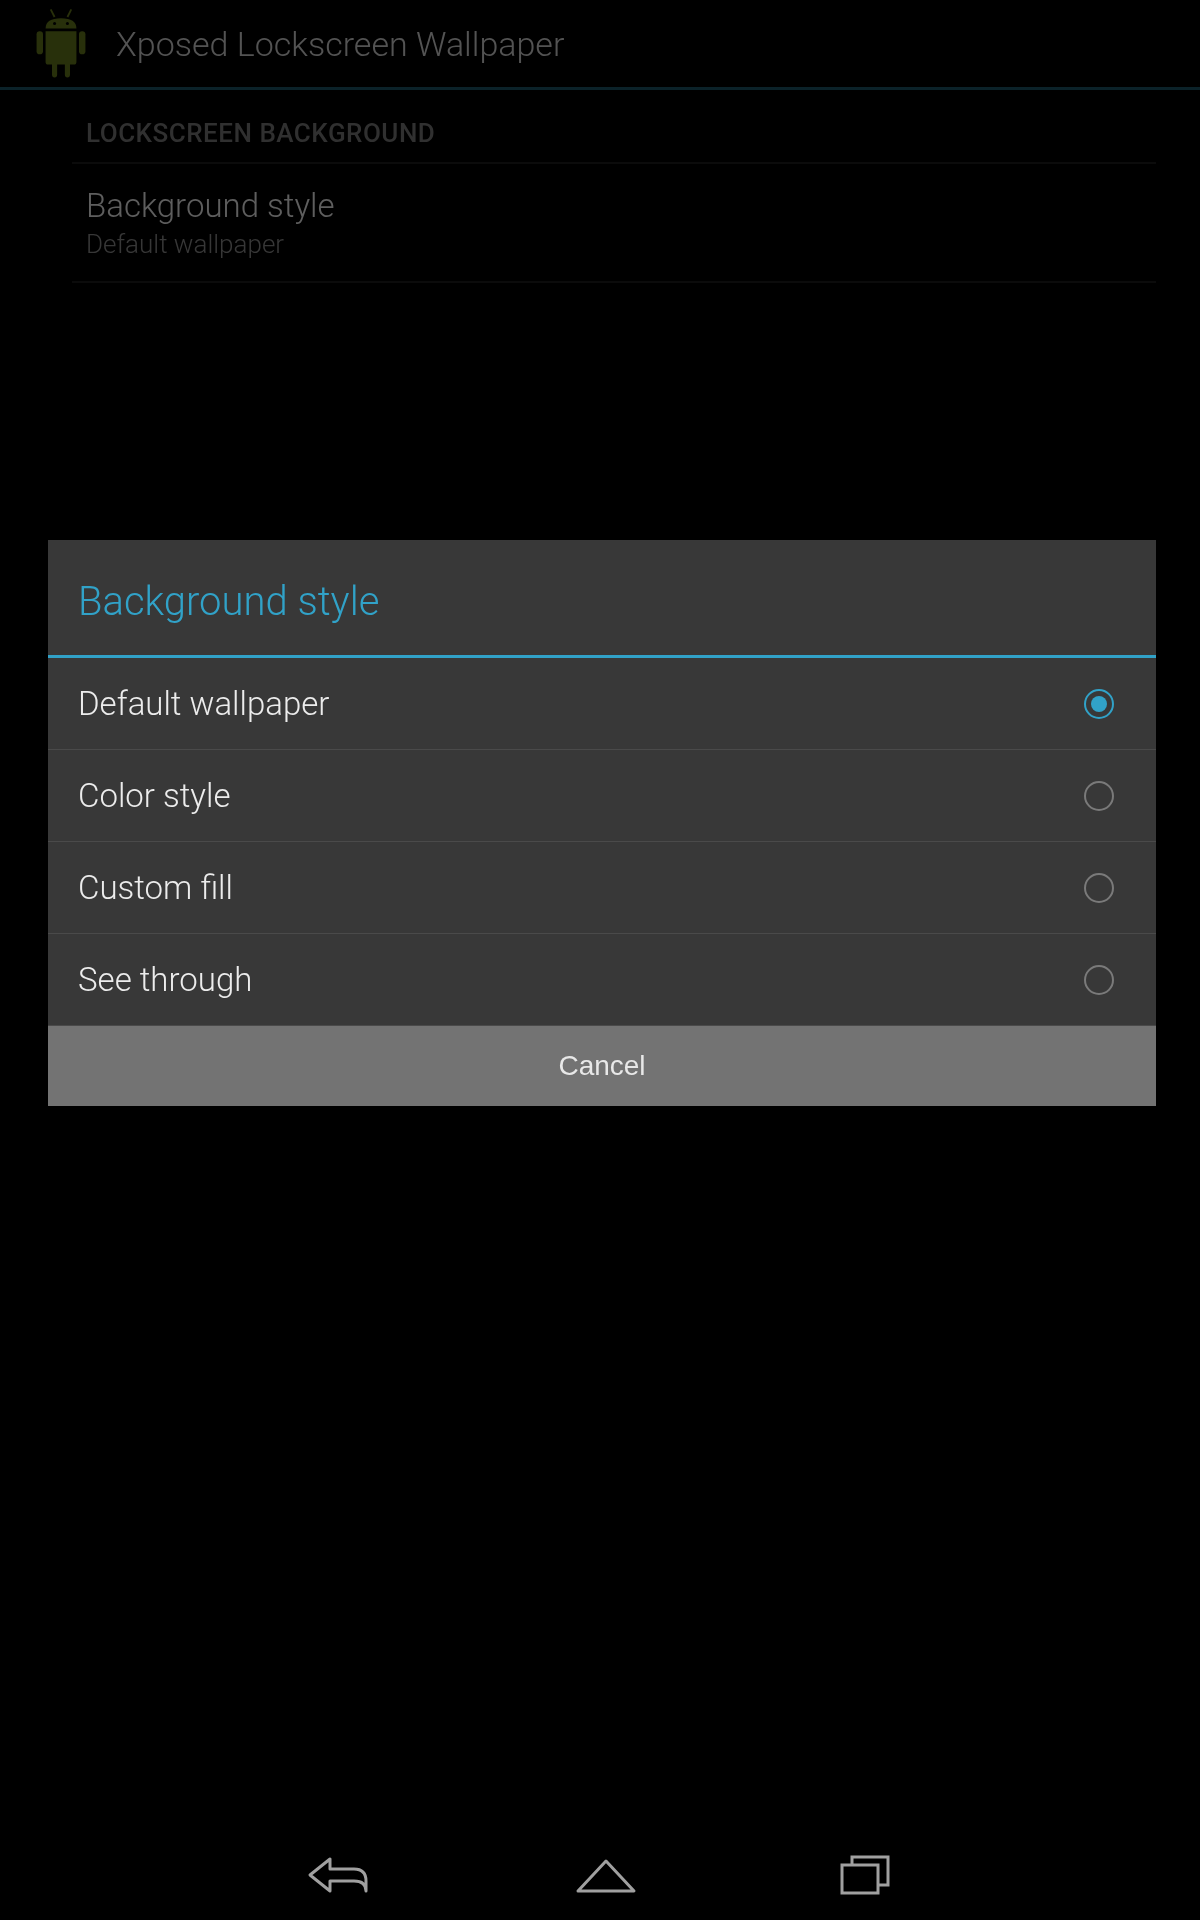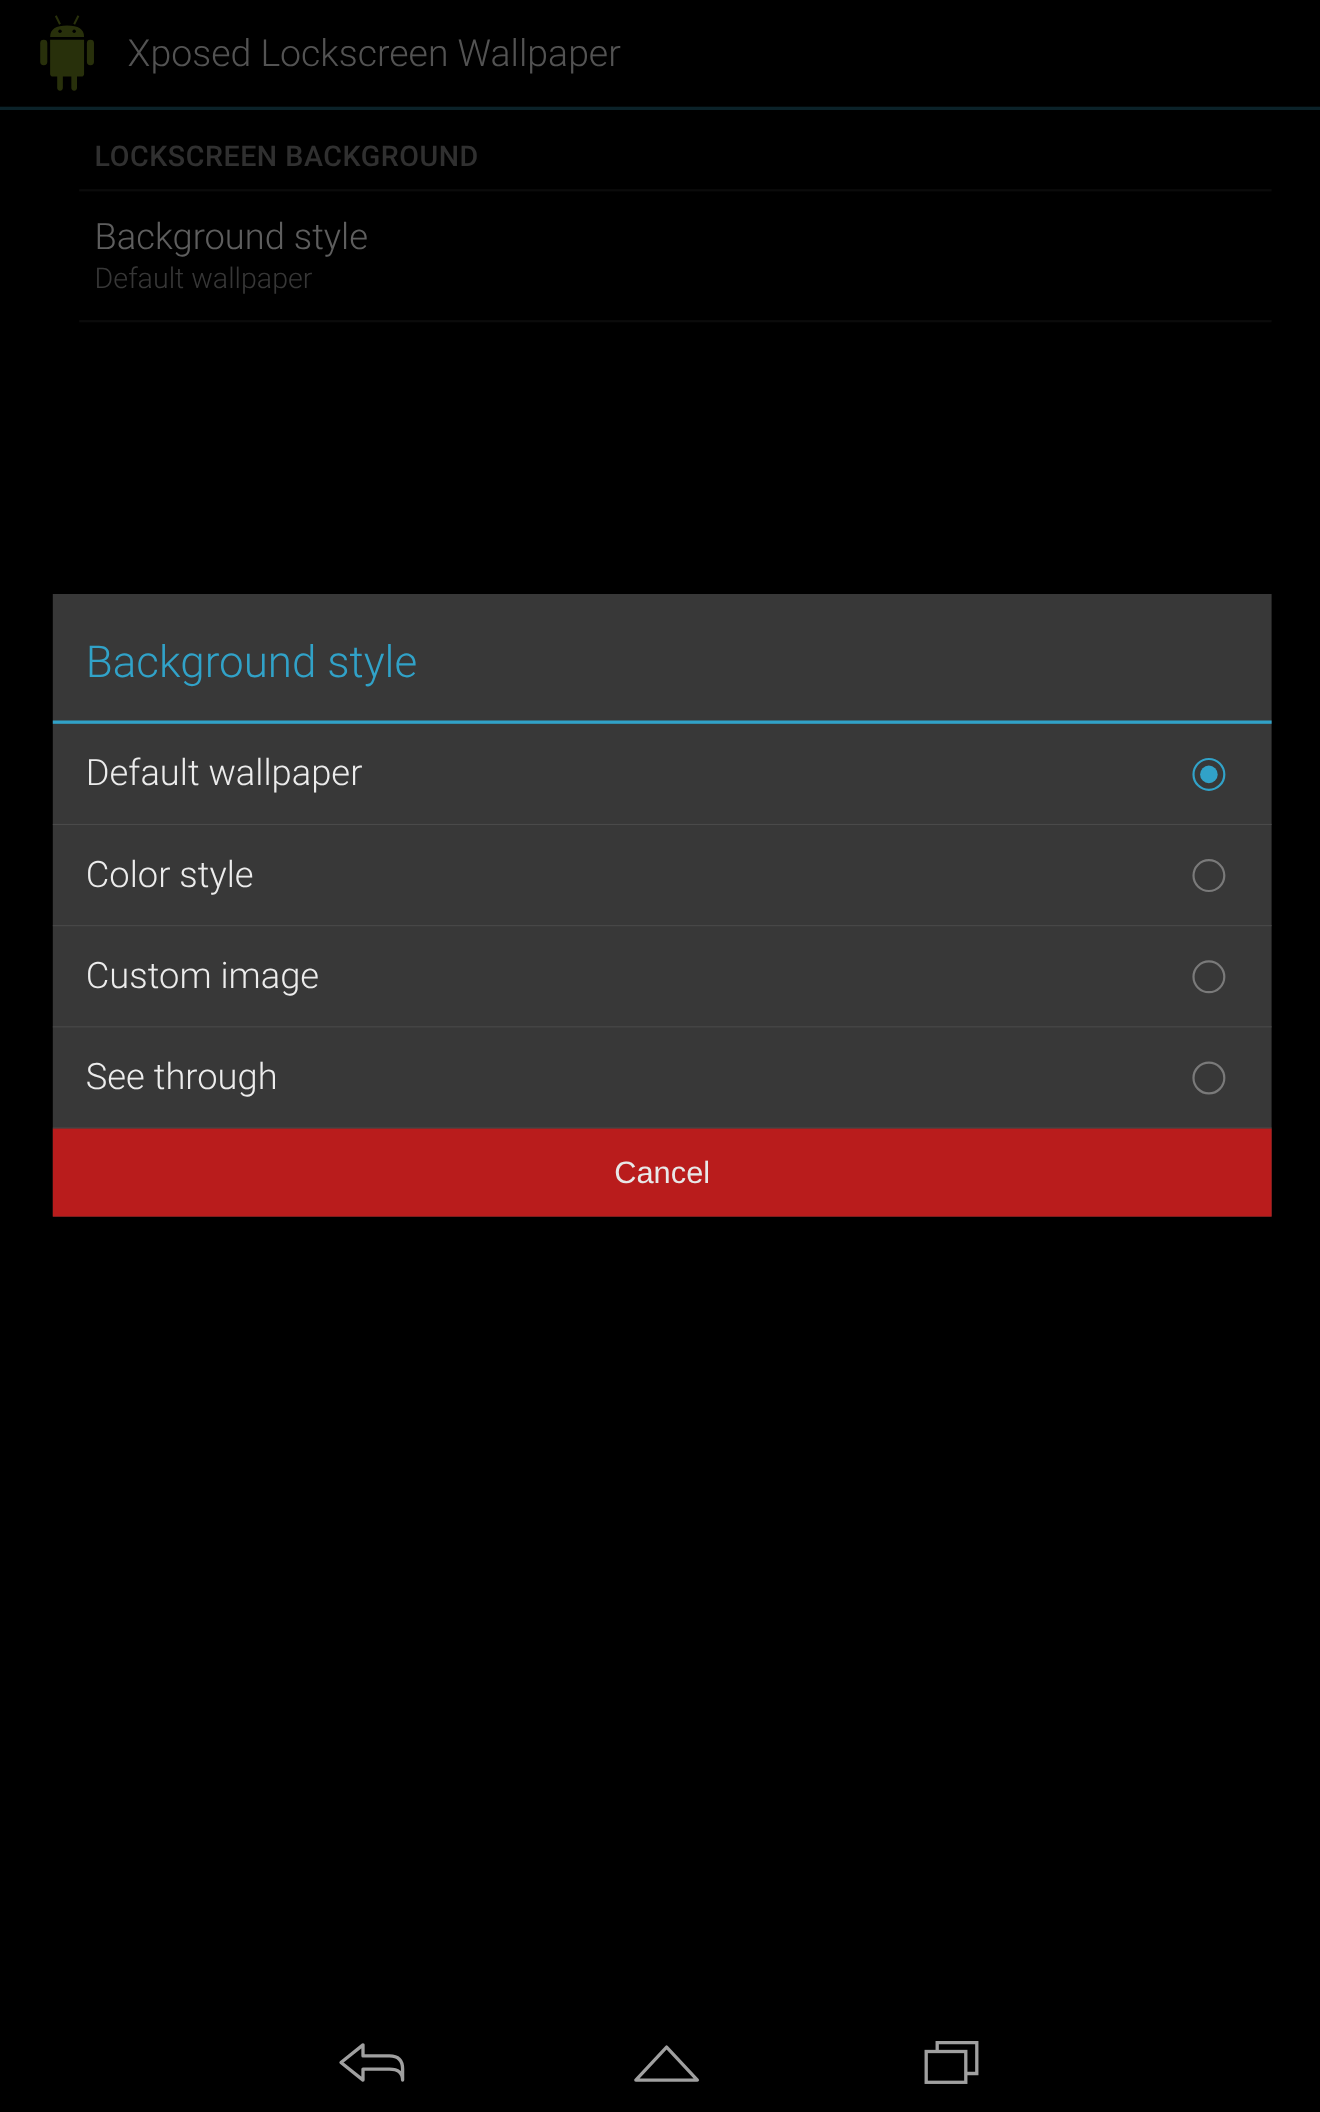--- a/index.html
+++ b/index.html
@@ -19,21 +19,21 @@
       position: absolute;
       top: 0;
       left: 0;
       right: 0;
       bottom: 0;
       background: rgba(0,0,0,0.55);
       z-index: 5;
       pointer-events: none;
     }
     .app-header {
-      height: 100px;
+      height: 90px;
       display: flex;
       align-items: center;
       padding-left: 30px;
       border-bottom: 3px solid #1a4d5c;
     }
     .android-icon {
       width: 62px;
       height: 72px;
       margin-right: 24px;
     }
@@ -119,21 +119,21 @@
       border-radius: 50%;
       display: none;
     }
     .radio-outer.selected .radio-inner {
       display: block;
     }
     .dialog-button-bar {
       display: flex;
       justify-content: center;
       padding: 24px 0;
-      background: #b91c1c;
+      background: #737373;
     }
     .dialog-button {
       color: #e8e8e8;
       font-size: 28px;
       font-weight: 300;
       background: transparent;
       border: none;
     }
     .nav-bar {
       position: absolute;
@@ -192,21 +192,21 @@
     <span class="dialog-option-label">Default wallpaper</span>
     <span class="radio-outer selected">
         <span class="radio-inner"></span>
       </span>
   </div>
   <div class="dialog-option">
     <span class="dialog-option-label">Color style</span>
     <span class="radio-outer"></span>
   </div>
   <div class="dialog-option">
-    <span class="dialog-option-label">Custom image</span>
+    <span class="dialog-option-label">Custom fill</span>
     <span class="radio-outer"></span>
   </div>
   <div class="dialog-option">
     <span class="dialog-option-label">See through</span>
     <span class="radio-outer"></span>
   </div>
 
   <div class="dialog-button-bar">
     <button class="dialog-button">Cancel</button>
   </div>

